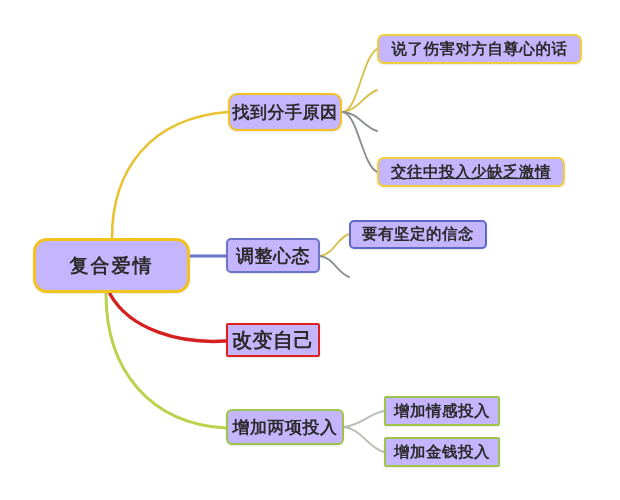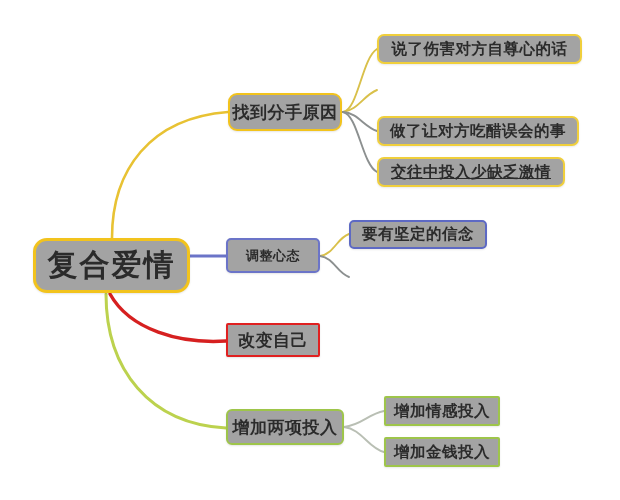--- a/index.html
+++ b/index.html
@@ -28,35 +28,35 @@
     top: 0;
     width: 620px;
     height: 500px;
     pointer-events: none;
   }
   .node {
     position: absolute;
     display: flex;
     align-items: center;
     justify-content: center;
-    background: #a3a3a3;
+    background: #c4b5fd;
     white-space: nowrap;
     font-weight: bold;
     color: #2b2b2b;
     letter-spacing: 0.5px;
   }
   
   .node-root {
     left: 33px;
     top: 238px;
     width: 157px;
     height: 55px;
     border: 3px solid #f2c31d;
     border-radius: 14px;
-    font-size: 30px;
+    font-size: 19px;
     letter-spacing: 2px;
     box-shadow: 0 1px 2px rgba(0,0,0,0.10);
   }
   
   .node-branch-yellow {
     left: 228px;
     top: 93px;
     width: 114px;
     height: 38px;
     border: 2.5px solid #f2c31d;
@@ -77,21 +77,21 @@
   .ly3 { top: 116px; width: 202px; }
   .ly4 { top: 157px; width: 188px; text-decoration: underline; }
   
   .node-branch-blue {
     left: 226px;
     top: 238px;
     width: 94px;
     height: 35px;
     border: 2.5px solid #6b74c8;
     border-radius: 5px;
-    font-size: 13px;
+    font-size: 18px;
     box-shadow: 0 1px 2px rgba(0,0,0,0.10);
   }
   .node-leaf-blue {
     border: 2.5px solid #5d69c4;
     border-radius: 5px;
     font-size: 15.5px;
     height: 29px;
     left: 349px;
     width: 138px;
     box-shadow: 0 1px 2px rgba(0,0,0,0.09);
@@ -99,21 +99,21 @@
   .lb1 { top: 220px; align-items: center; }
   .lb2 { top: 262px; }
   
   .node-branch-red {
     left: 226px;
     top: 323px;
     width: 94px;
     height: 34px;
     border: 2.5px solid #e02020;
     border-radius: 2px;
-    font-size: 17px;
+    font-size: 20px;
     box-shadow: 0 1px 2px rgba(0,0,0,0.10);
   }
   
   .node-branch-green {
     left: 226px;
     top: 409px;
     width: 118px;
     height: 36px;
     border: 2.5px solid #9ec54a;
     border-radius: 6px;
@@ -162,23 +162,20 @@
   <div class="node node-root">
     <span>复合爱情</span>
   </div>
 
   <div class="node node-branch-yellow">
     <span>找到分手原因</span>
   </div>
   <div class="node node-leaf-yellow ly1">
     <span>说了伤害对方自尊心的话</span>
   </div>
-  <div class="node node-leaf-yellow ly3">
-    <span>做了让对方吃醋误会的事</span>
-  </div>
   <div class="node node-leaf-yellow ly4">
     <span>交往中投入少缺乏激情</span>
   </div>
 
   <div class="node node-branch-blue">
     <span>调整心态</span>
   </div>
   <div class="node node-leaf-blue lb1">
     <span>要有坚定的信念</span>
   </div>

